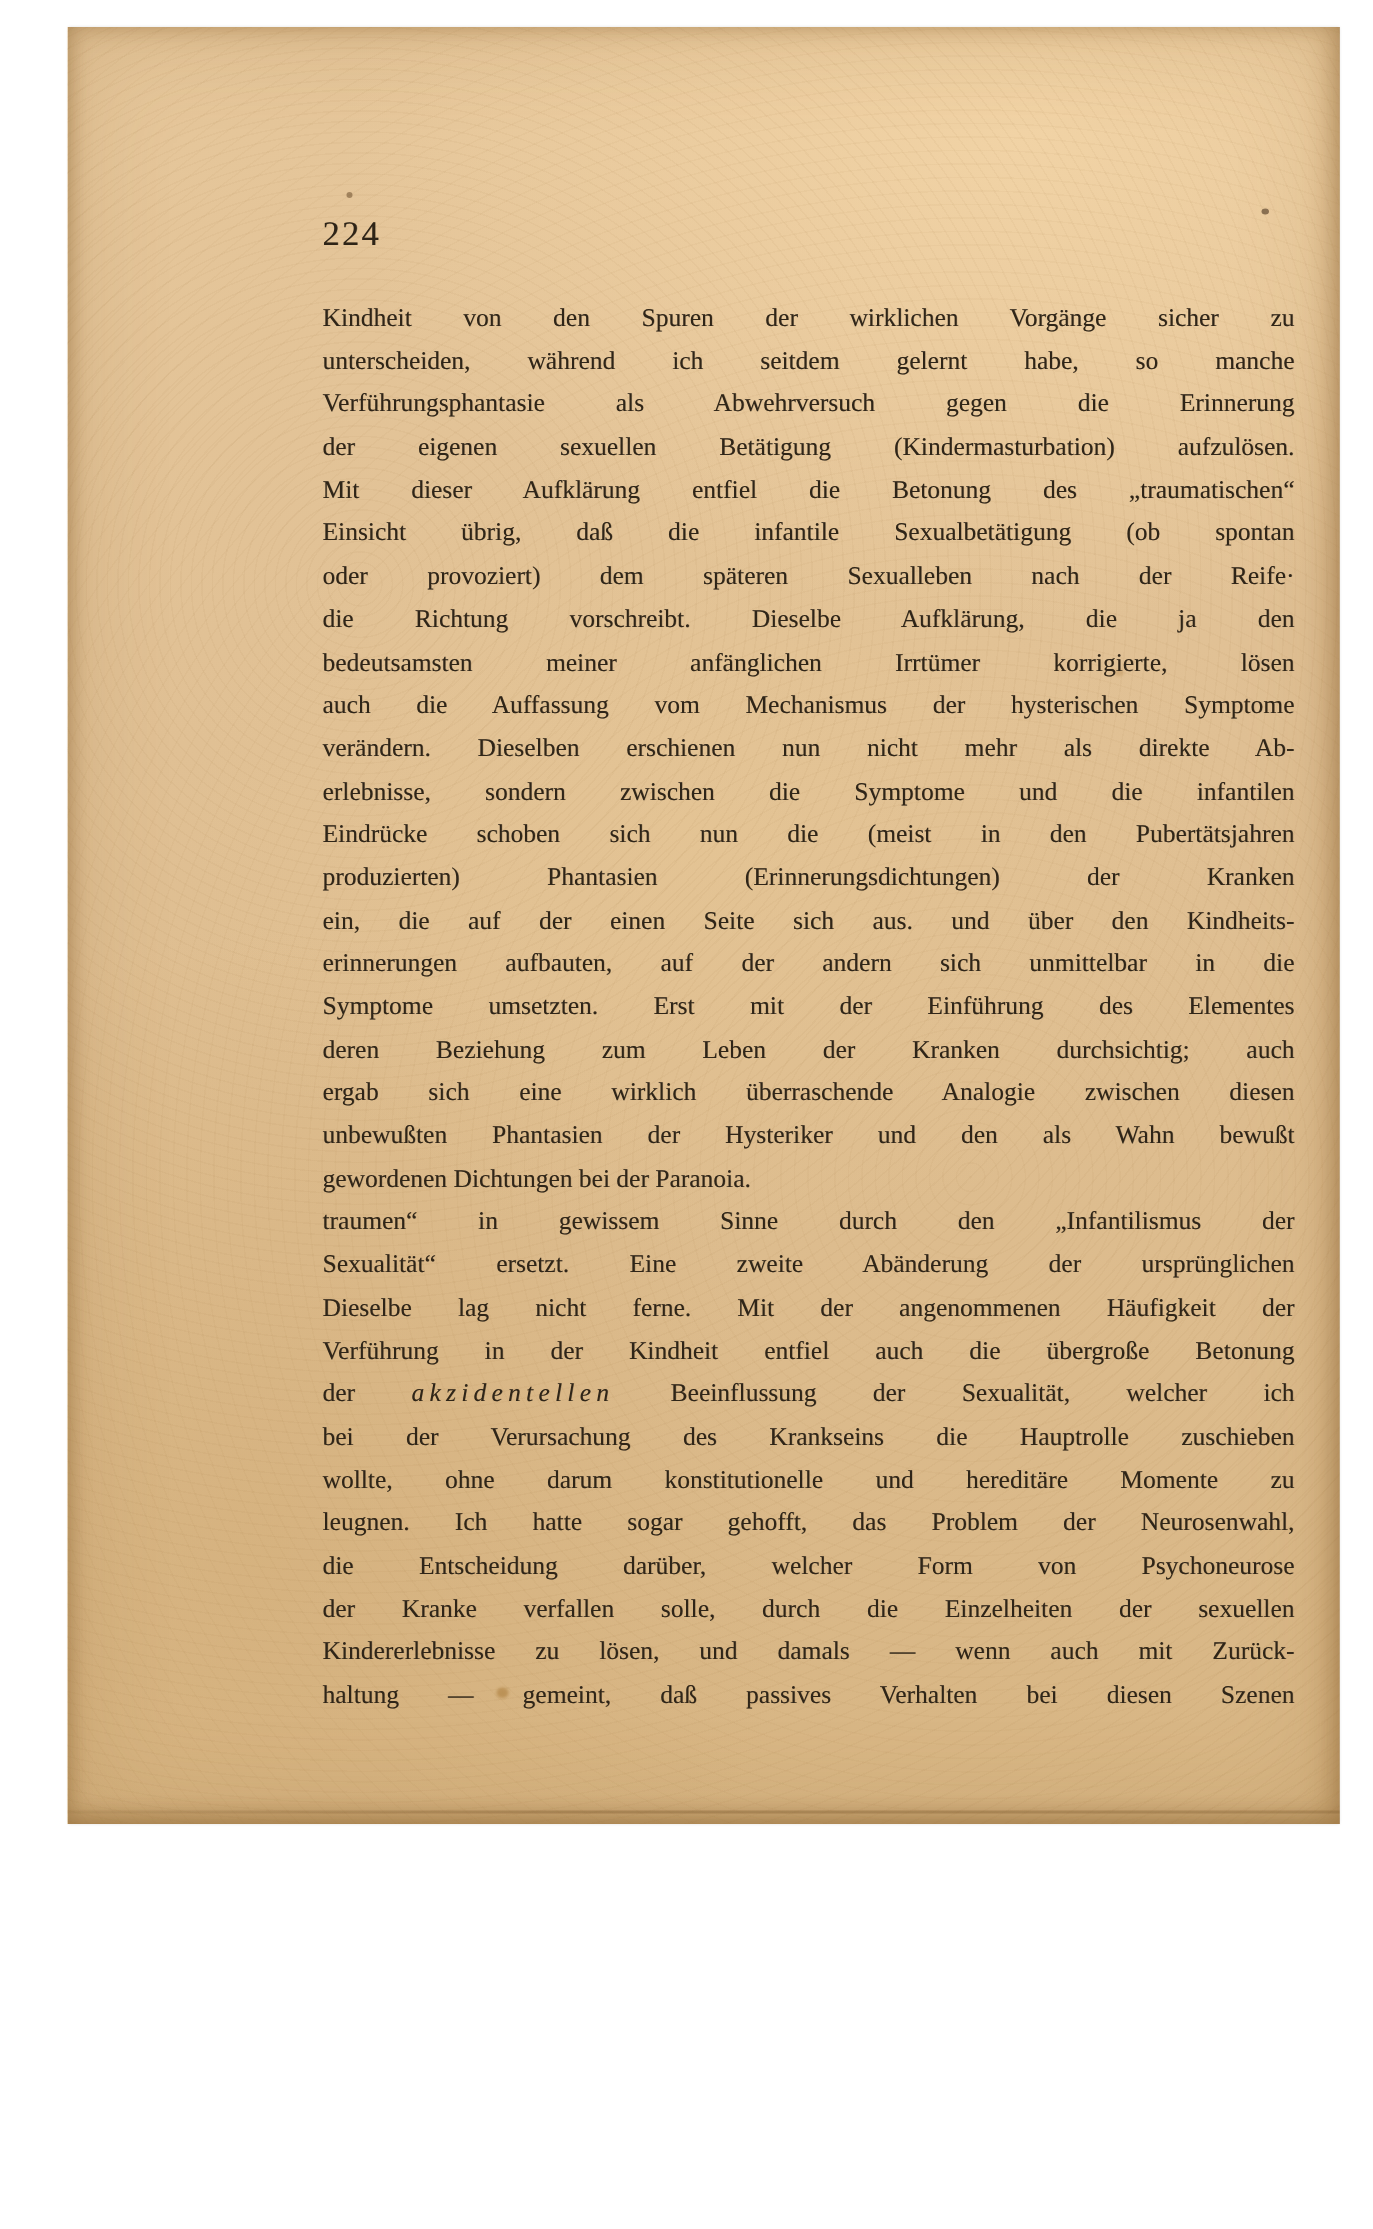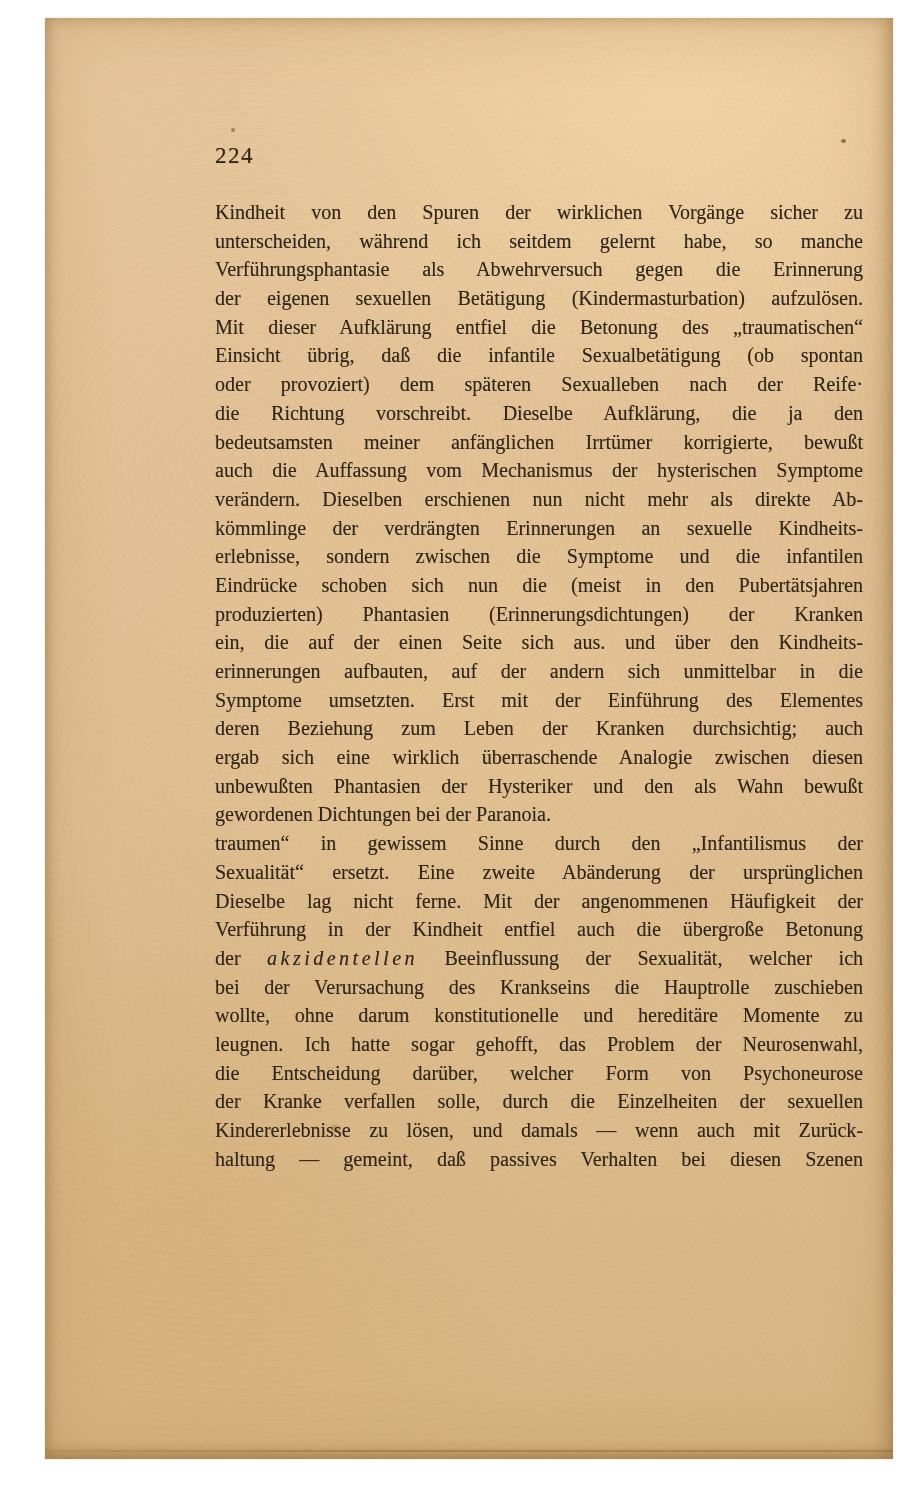--- a/index.html
+++ b/index.html
@@ -13,21 +13,21 @@
     width: 915px;
     height: 1486px;
     background: #ffffff;
     overflow: hidden;
   }
   .paper {
     position: absolute;
     left: 45px;
     top: 18px;
     width: 848px;
-    height: 1441px;
+    height: 1198px;
     background:
       radial-gradient(ellipse 700px 500px at 75% 6%, rgba(243,213,167,.85), rgba(243,213,167,0) 65%),
       radial-gradient(ellipse 600px 700px at 15% 85%, rgba(210,173,120,.55), rgba(210,173,120,0) 60%),
       radial-gradient(ellipse 500px 400px at 50% 45%, rgba(235,203,150,.35), rgba(235,203,150,0) 70%),
       linear-gradient(180deg, #e6c79b 0%, #e0c094 40%, #dcbb8c 75%, #d7b583 100%);
     box-shadow:
       inset 0 0 70px rgba(135, 95, 42, .20),
       inset -9px 0 16px rgba(130, 90, 40, .26),
       inset 0 -7px 12px rgba(120, 82, 36, .28),
       inset 6px 0 12px rgba(135, 95, 42, .14),
@@ -59,21 +59,21 @@
     letter-spacing: 1.5px;
     color: #2e2417;
     text-shadow: .3px .3px 0 rgba(46,36,23,.4);
   }
   .textcol {
     position: absolute;
     left: 170px;
     top: 180px;
     width: 648px;
     color: #2f2518;
-    font-size: 20px;
+    font-size: 17px;
     line-height: 28.7px;
     text-shadow: .3px .3px 0 rgba(47,37,25,.35);
   }
   .ln {
     text-align: justify;
     text-align-last: justify;
     white-space: normal;
     height: 28.7px;
     overflow: visible;
   }
@@ -106,24 +106,23 @@
     <div class="textcol" style="color: rgb(47, 37, 24);">
       <div class="para">
         <div class="ln">Kindheit von den Spuren der wirklichen Vorgänge sicher zu</div>
         <div class="ln">unterscheiden, während ich seitdem gelernt habe, so manche</div>
         <div class="ln">Verführungsphantasie als Abwehrversuch gegen die Erinnerung</div>
         <div class="ln">der eigenen sexuellen Betätigung (Kindermasturbation) aufzulösen.</div>
         <div class="ln">Mit dieser Aufklärung entfiel die Betonung des „traumatischen“</div>
         <div class="ln">Einsicht übrig, daß die infantile Sexualbetätigung (ob spontan</div>
         <div class="ln">oder provoziert) dem späteren Sexualleben nach der Reife·</div>
         <div class="ln">die Richtung vorschreibt. Dieselbe Aufklärung, die ja den</div>
-        <div class="ln">bedeutsamsten meiner anfänglichen Irrtümer korrigierte, bewußt</div>
+        <div class="ln">bedeutsamsten meiner anfänglichen Irrtümer korrigierte, lösen</div>
         <div class="ln">auch die Auffassung vom Mechanismus der hysterischen Symptome</div>
         <div class="ln">verändern. Dieselben erschienen nun nicht mehr als direkte Ab-</div>
-        <div class="ln">kömmlinge der verdrängten Erinnerungen an sexuelle Kindheits-</div>
         <div class="ln">erlebnisse, sondern zwischen die Symptome und die infantilen</div>
         <div class="ln">Eindrücke schoben sich nun die (meist in den Pubertätsjahren</div>
         <div class="ln">produzierten) Phantasien (Erinnerungsdichtungen) der Kranken</div>
         <div class="ln">ein, die auf der einen Seite sich aus. und über den Kindheits-</div>
         <div class="ln">erinnerungen aufbauten, auf der andern sich unmittelbar in die</div>
         <div class="ln">Symptome umsetzten. Erst mit der Einführung des Elementes</div>
         <div class="ln">deren Beziehung zum Leben der Kranken durchsichtig; auch</div>
         <div class="ln">ergab sich eine wirklich überraschende Analogie zwischen diesen</div>
         <div class="ln">unbewußten Phantasien der Hysteriker und den als Wahn bewußt</div>
         <div class="ln last">gewordenen Dichtungen bei der Paranoia.</div>

